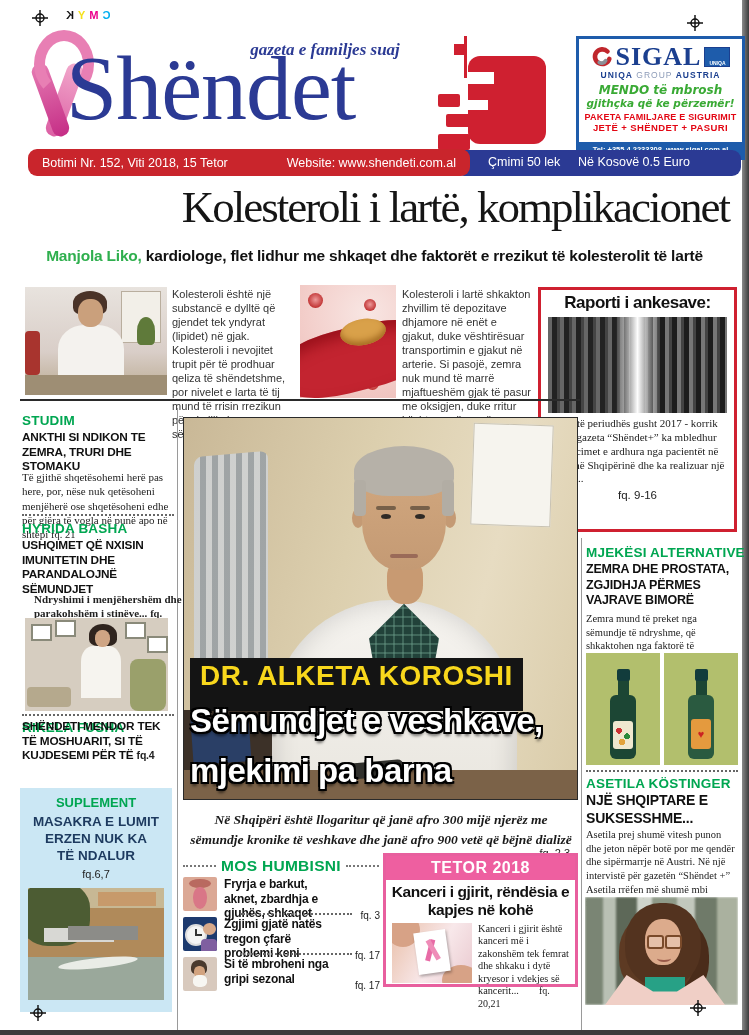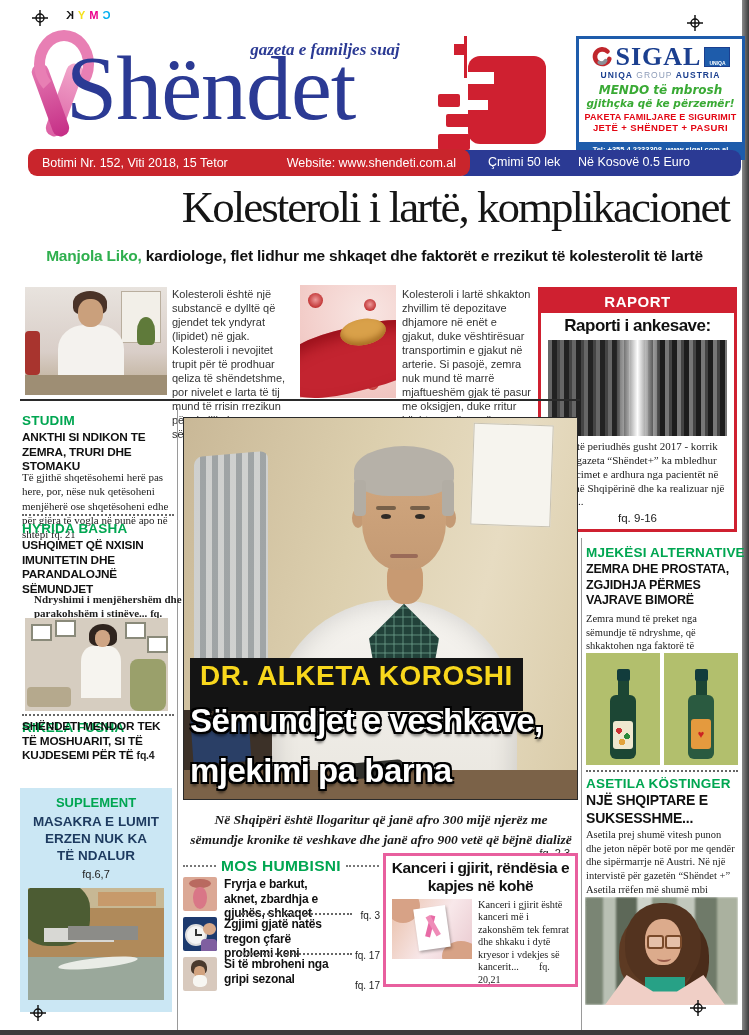--- a/index.html
+++ b/index.html
@@ -343,21 +343,20 @@
     <div class="cell" style="left:8px;top:8px;"></div>
     <div class="cell" style="left:64px;top:14px;width:12px;height:12px;"></div>
     <div class="cell" style="left:14px;top:86px;"></div>
     <div class="cell" style="left:66px;top:92px;width:13px;height:13px;"></div>
     <div class="t2-vessel"></div>
     <div class="t2-plaque"></div>
   </div>
   <div class="abs" id="t2-text"><span>Kolesteroli i lartë shkakton zhvillim të depozitave dhjamore në enët e gjakut, duke vështirësuar transportimin e gjakut në arterie. Si pasojë, zemra nuk mund të marrë mjaftueshëm gjak të pasur me oksigjen, duke rritur kështu rrezikun për zhvillimin e atakut në zemër</span><span class="pg" id="t2-pg">fq. 8</span></div>
 
   <div class="abs" id="raport">
-    <div class="rp-head">RAPORT</div>
     <div class="rp-t rp-t1">Raporti i ankesave:</div>
     <div class="rp-img">
       <div class="rp-l"></div>
       <div class="rp-r"></div>
       <div class="rp-g"></div>
     </div>
     <div class="rp-body ser">Përgjatë periudhës gusht 2017 - korrik 2018, gazeta “Shëndet+” ka mbledhur denoncimet e ardhura nga pacientët në të gjithë Shqipërinë dhe ka realizuar një raport...</div>
     <div class="rp-pg">fq. 9-16</div>
   </div>
 
@@ -464,20 +463,21 @@
     <div class="mh-thumb th-sneeze">
         <i></i>
         <b></b>
         <u></u>
       </div>
     <div class="mh-text">Si të mbroheni nga gripi sezonal</div>
     <div class="mh-pg">fq. 17</div>
   </div>
 
   <div class="abs" id="tetor">
+    <div class="tt-head">TETOR 2018</div>
     <div class="tt-title">Kanceri i gjirit, rëndësia e kapjes në kohë</div>
     <div class="tt-flex">
       <div class="tt-photo">
         <div class="tt-hand"></div>
         <div class="tt-hand2"></div>
         <div class="tt-card">
           <div class="tt-rib1"></div>
           <div class="tt-rib2"></div>
         </div>
       </div>

